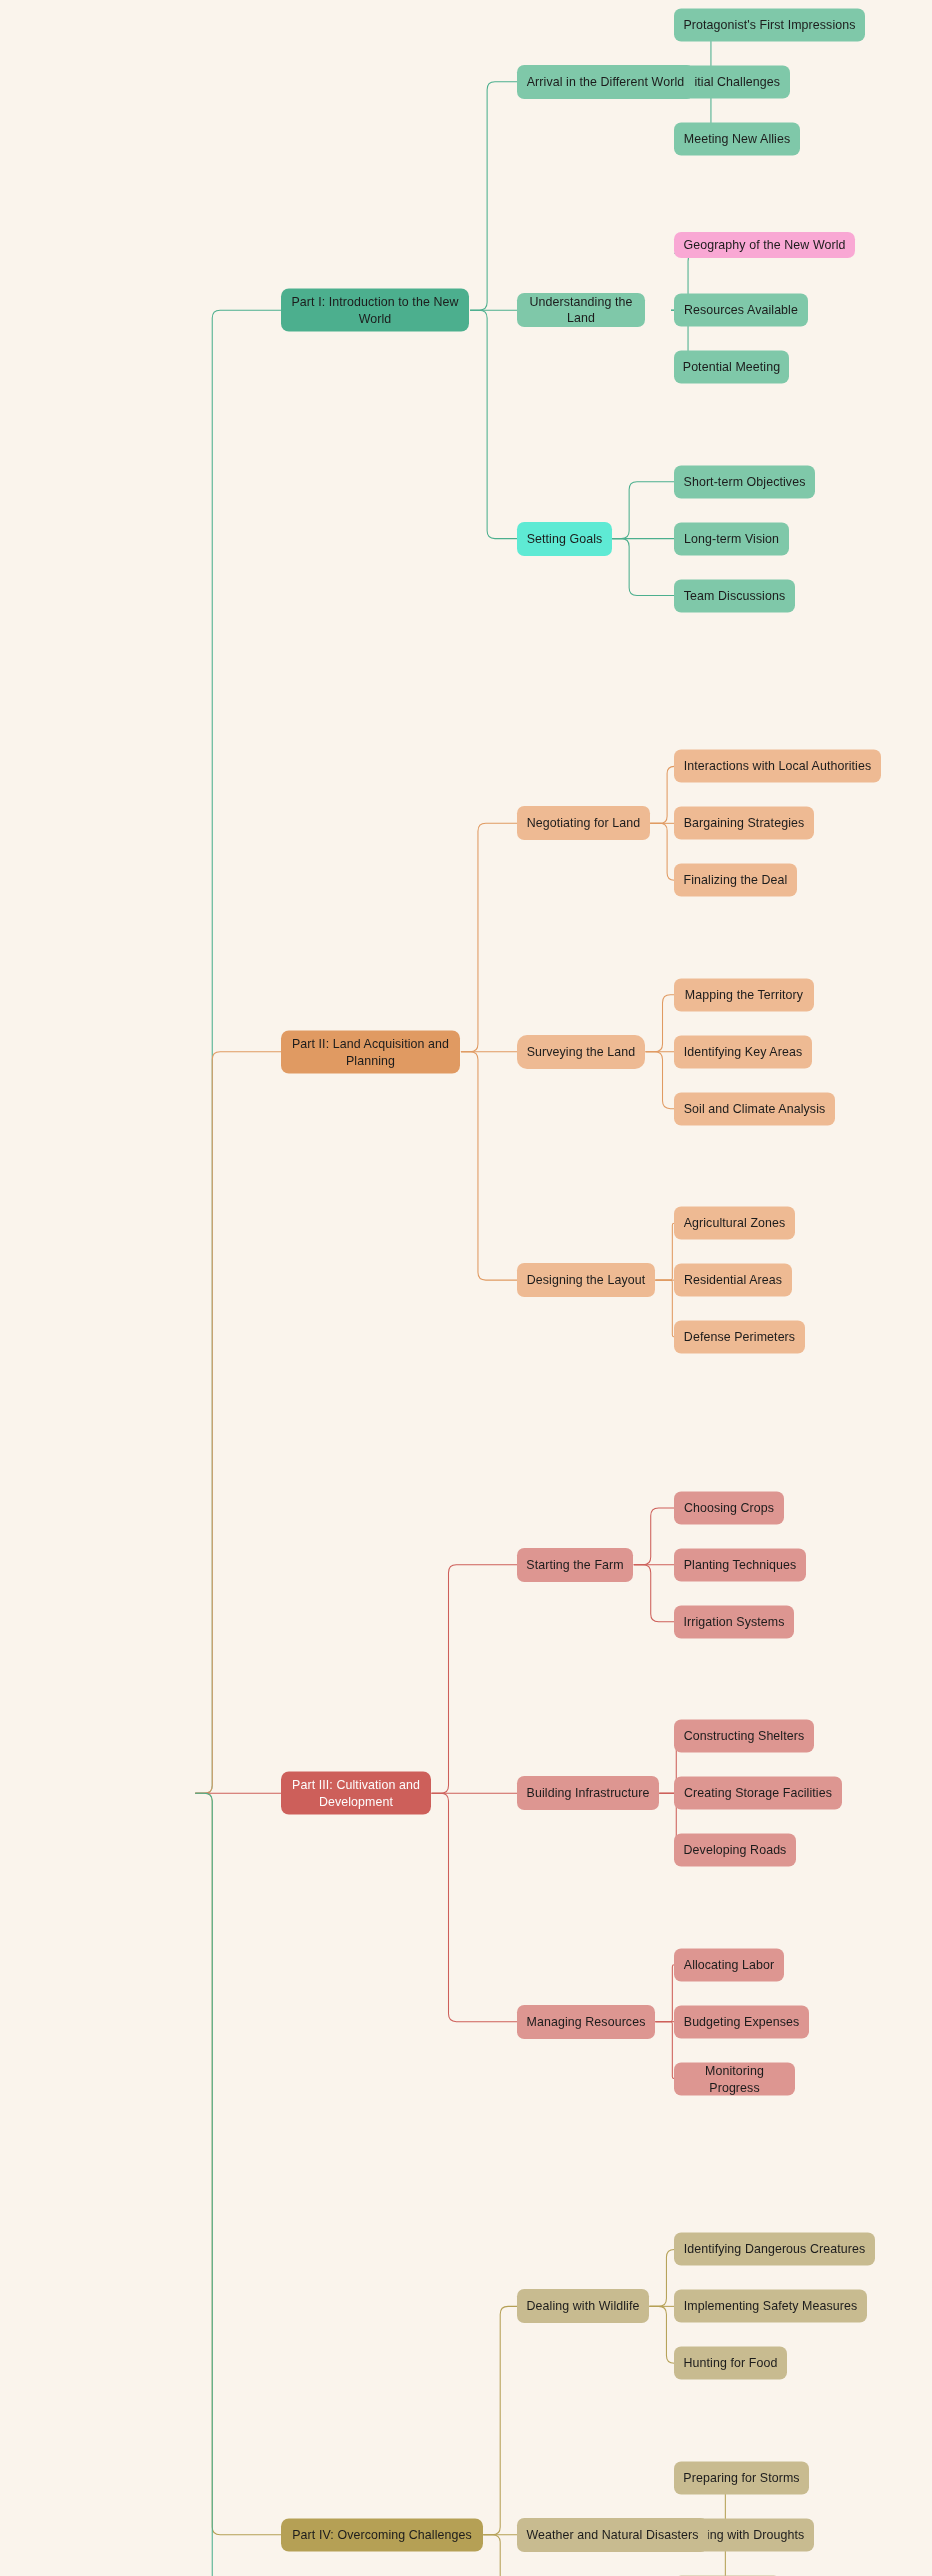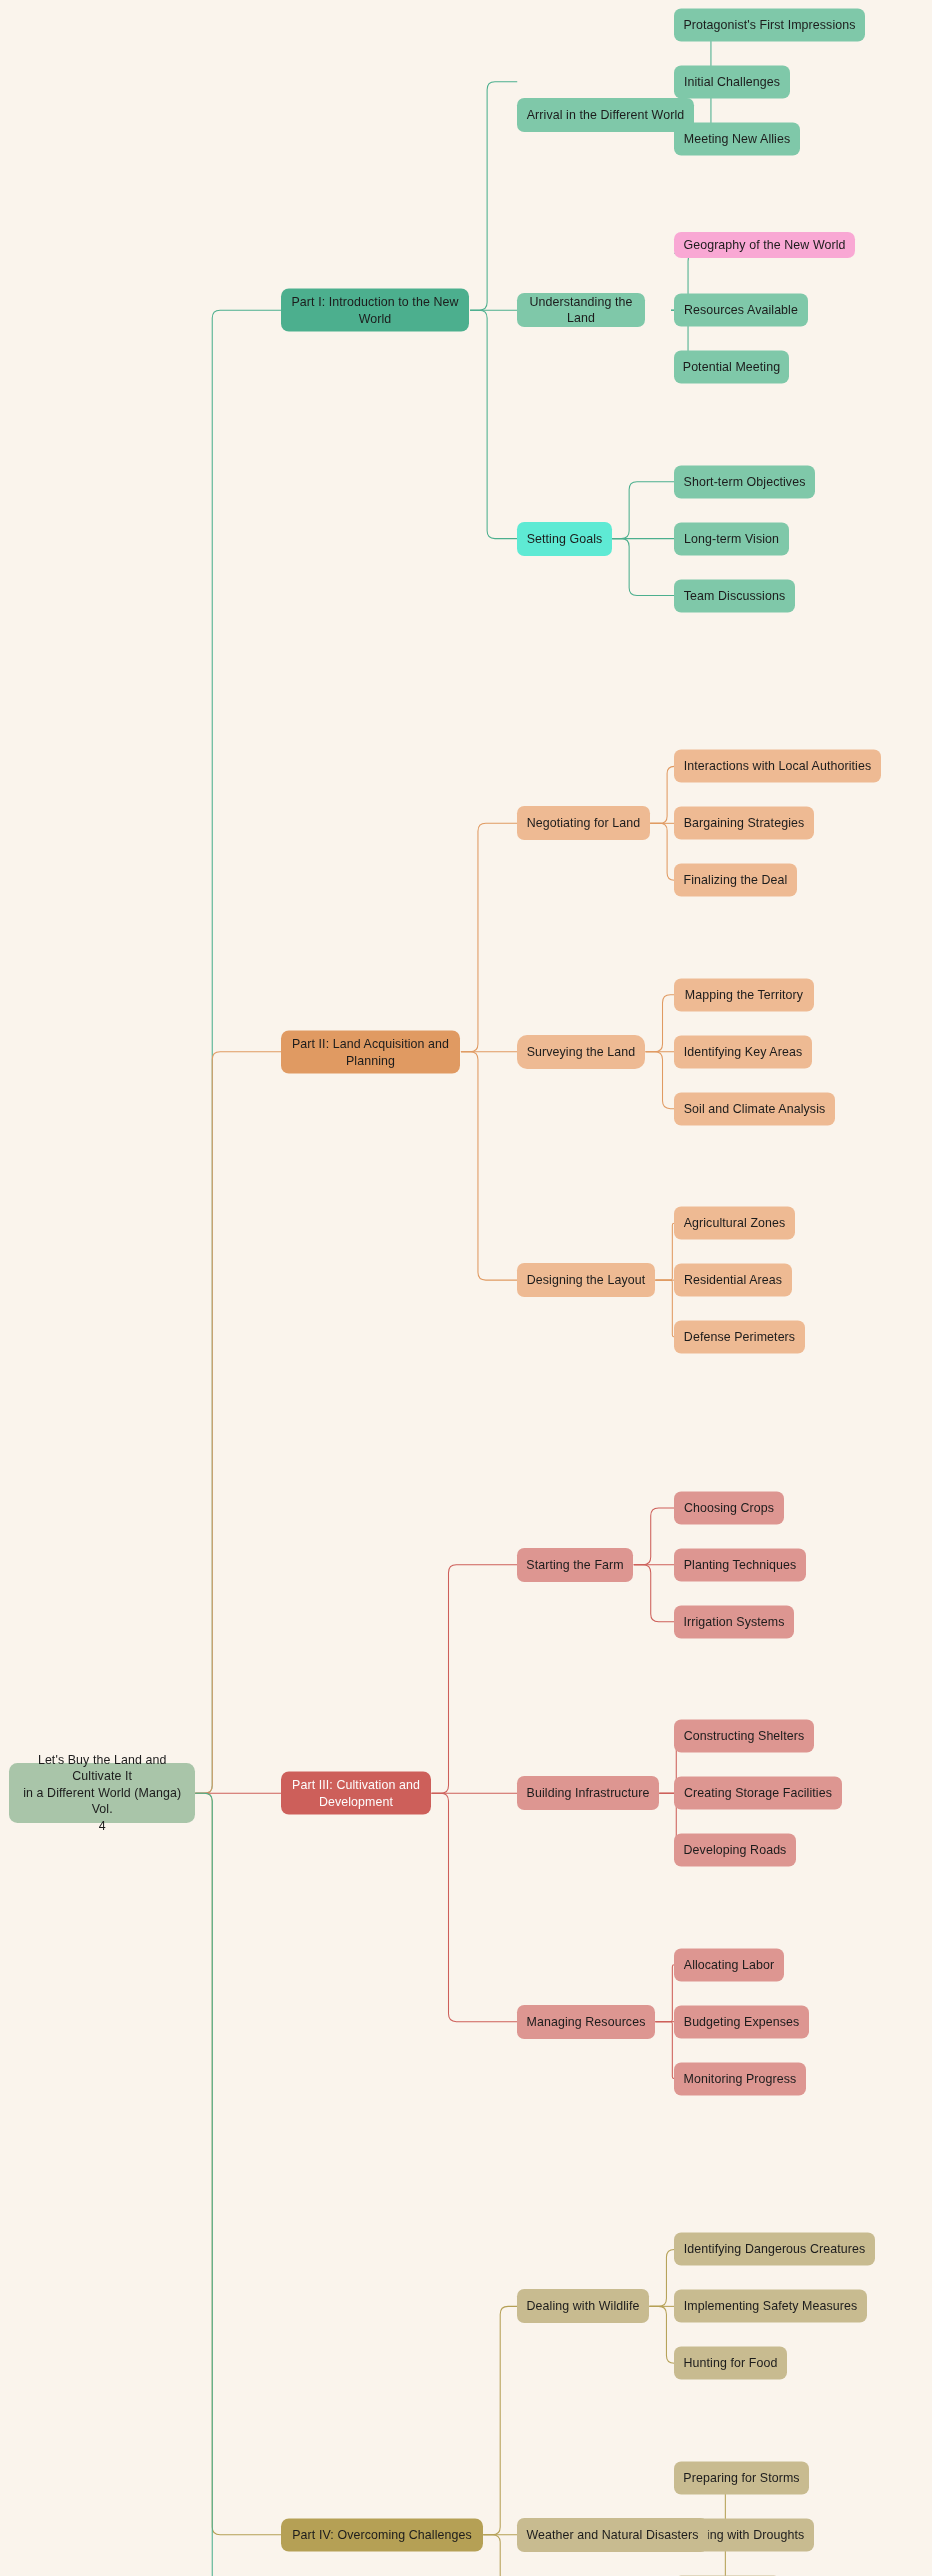--- a/index.html
+++ b/index.html
@@ -118,21 +118,21 @@
       <path d="M 715 5006 L 729 5006 Q 741 5006 741 5018 L 741 5343 Q 741 5355 753 5355 L 790 5355" fill="none" stroke="#4caf8e" stroke-width="1.6"></path>
       <path d="M 298 2740 L 312 2740 Q 324 2740 324 2728 L 324 486 Q 324 474 336 474 L 430 474" fill="none" stroke="#4caf8e" stroke-width="1.6"></path>
       <path d="M 298 2740 L 312 2740 Q 324 2740 324 2728 L 324 1619 Q 324 1607 336 1607 L 430 1607" fill="none" stroke="#e09a62" stroke-width="1.6"></path>
       <path d="M 298 2740 L 430 2740" fill="none" stroke="#cd5f5a" stroke-width="1.6"></path>
       <path d="M 298 2740 L 312 2740 Q 324 2740 324 2752 L 324 3861 Q 324 3873 336 3873 L 430 3873" fill="none" stroke="#b5a055" stroke-width="1.6"></path>
       <path d="M 298 2740 L 312 2740 Q 324 2740 324 2752 L 324 4994 Q 324 5006 336 5006 L 430 5006" fill="none" stroke="#4caf8e" stroke-width="1.6"></path>
     </svg>
 <div class="node lvl3" style="left: 674px; top: 25px; width: 191px; height: 33px; background: rgb(127, 200, 169);">Protagonist's First Impressions</div>
     <div class="node lvl3" style="left: 674px; top: 82px; width: 116px; height: 33px; background: rgb(127, 200, 169);">Initial Challenges</div>
     <div class="node lvl3" style="left: 674px; top: 139px; width: 126px; height: 33px; background: rgb(127, 200, 169);">Meeting New Allies</div>
-    <div class="node lvl2" style="left: 517px; top: 82px; width: 177px; height: 34px; background: rgb(127, 200, 169); margin-top: 33px;">Arrival in the Different World</div>
+    <div class="node lvl2" style="left: 517px; top: 82px; width: 177px; height: 34px; background: rgb(127, 200, 169);">Arrival in the Different World</div>
     <div class="node lvl3" style="left: 674px; top: 245px; width: 181px; height: 26px; background: #f9a8d4;">Geography of the New World</div>
     <div class="node lvl3" style="left: 674px; top: 310px; width: 134px; height: 33px; background: rgb(127, 200, 169);">Resources Available</div>
     <div class="node lvl3" style="left: 674px; top: 367px; width: 115px; height: 33px; background: rgb(127, 200, 169);">Potential Meeting</div>
     <div class="node lvl2" style="left: 517px; top: 310px; width: 128px; height: 34px; background: rgb(127, 200, 169);">Understanding the Land</div>
     <div class="node lvl3" style="left: 674px; top: 482px; width: 141px; height: 33px; background: rgb(127, 200, 169);">Short-term Objectives</div>
     <div class="node lvl3" style="left: 674px; top: 539px; width: 115px; height: 33px; background: rgb(127, 200, 169);">Long-term Vision</div>
     <div class="node lvl3" style="left: 674px; top: 596px; width: 121px; height: 33px; background: rgb(127, 200, 169);">Team Discussions</div>
     <div class="node lvl2" style="left: 517px; top: 539px; width: 95px; height: 34px; background: #5eead4;">Setting Goals</div>
     <div class="node lvl1" style="left: 281px; top: 310px; width: 188px; height: 43px; background: rgb(76, 175, 142);">Part I: Introduction to the New
 World</div>
@@ -153,30 +153,27 @@
     <div class="node lvl3" style="left: 674px; top: 1508px; width: 110px; height: 33px; background: rgb(221, 150, 145);">Choosing Crops</div>
     <div class="node lvl3" style="left: 674px; top: 1565px; width: 132px; height: 33px; background: rgb(221, 150, 145);">Planting Techniques</div>
     <div class="node lvl3" style="left: 674px; top: 1622px; width: 120px; height: 33px; background: rgb(221, 150, 145);">Irrigation Systems</div>
     <div class="node lvl2" style="left: 517px; top: 1565px; width: 116px; height: 34px; background: rgb(221, 150, 145);">Starting the Farm</div>
     <div class="node lvl3" style="left: 674px; top: 1736px; width: 140px; height: 33px; background: rgb(221, 150, 145);">Constructing Shelters</div>
     <div class="node lvl3" style="left: 674px; top: 1793px; width: 168px; height: 33px; background: rgb(221, 150, 145);">Creating Storage Facilities</div>
     <div class="node lvl3" style="left: 674px; top: 1850px; width: 122px; height: 33px; background: rgb(221, 150, 145);">Developing Roads</div>
     <div class="node lvl2" style="left: 517px; top: 1793px; width: 142px; height: 34px; background: rgb(221, 150, 145);">Building Infrastructure</div>
     <div class="node lvl3" style="left: 674px; top: 1965px; width: 110px; height: 33px; background: rgb(221, 150, 145);">Allocating Labor</div>
     <div class="node lvl3" style="left: 674px; top: 2022px; width: 135px; height: 33px; background: rgb(221, 150, 145);">Budgeting Expenses</div>
-    <div class="node lvl3" style="left: 674px; top: 2079px; width: 132px; height: 33px; background: rgb(221, 150, 145);">Monitoring Progress</div>
+    <div class="node lvl3" style="left: 674px; top: 2079px; width: 121px; height: 33px; background: rgb(221, 150, 145);">Monitoring Progress</div>
     <div class="node lvl2" style="left: 517px; top: 2022px; width: 138px; height: 34px; background: rgb(221, 150, 145);">Managing Resources</div>
     <div class="node lvl1 white-text" style="left: 281px; top: 1793px; width: 150px; height: 43px; background: rgb(205, 95, 90);">Part III: Cultivation and
 Development</div>
     <div class="node lvl3" style="left: 674px; top: 2249px; width: 201px; height: 33px; background: rgb(200, 187, 144);">Identifying Dangerous Creatures</div>
     <div class="node lvl3" style="left: 674px; top: 2306px; width: 193px; height: 33px; background: rgb(200, 187, 144);">Implementing Safety Measures</div>
     <div class="node lvl3" style="left: 674px; top: 2363px; width: 113px; height: 33px; background: rgb(200, 187, 144);">Hunting for Food</div>
     <div class="node lvl2" style="left: 517px; top: 2306px; width: 132px; height: 34px; background: rgb(200, 187, 144);">Dealing with Wildlife</div>
     <div class="node lvl3" style="left: 674px; top: 2478px; width: 135px; height: 33px; background: rgb(200, 187, 144);">Preparing for Storms</div>
     <div class="node lvl3" style="left: 674px; top: 2535px; width: 140px; height: 33px; background: rgb(200, 187, 144);">Coping with Droughts</div>
     <div class="node lvl3" style="left: 674px; top: 2592px; width: 107px; height: 33px; background: rgb(200, 187, 144);">Recovery Plans</div>
     <div class="node lvl2" style="left: 517px; top: 2535px; width: 191px; height: 34px; background: rgb(200, 187, 144);">Weather and Natural Disasters</div>
     <div class="node lvl1" style="left: 281px; top: 2535px; width: 202px; height: 33px; background: rgb(181, 160, 85);">Part IV: Overcoming Challenges</div>
-    <div class="node root" style="left: 9.2px; top: 1793px; width: 186px; height: 60px; background: rgb(169, 197, 169);">Let's Buy the Land and Cultivate It
-in a Different World (Manga) Vol.
-4</div>
   </div>
 
 
 </body></html>

